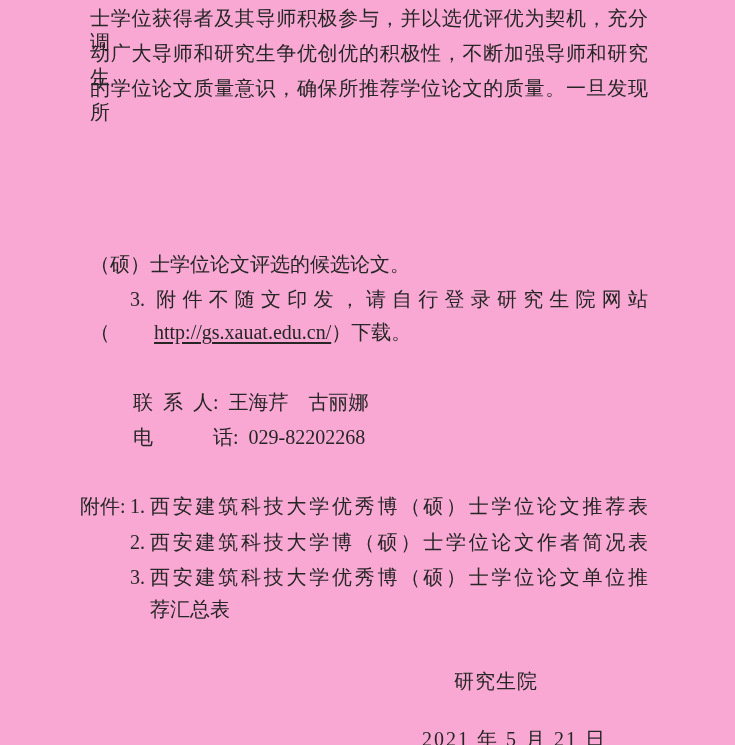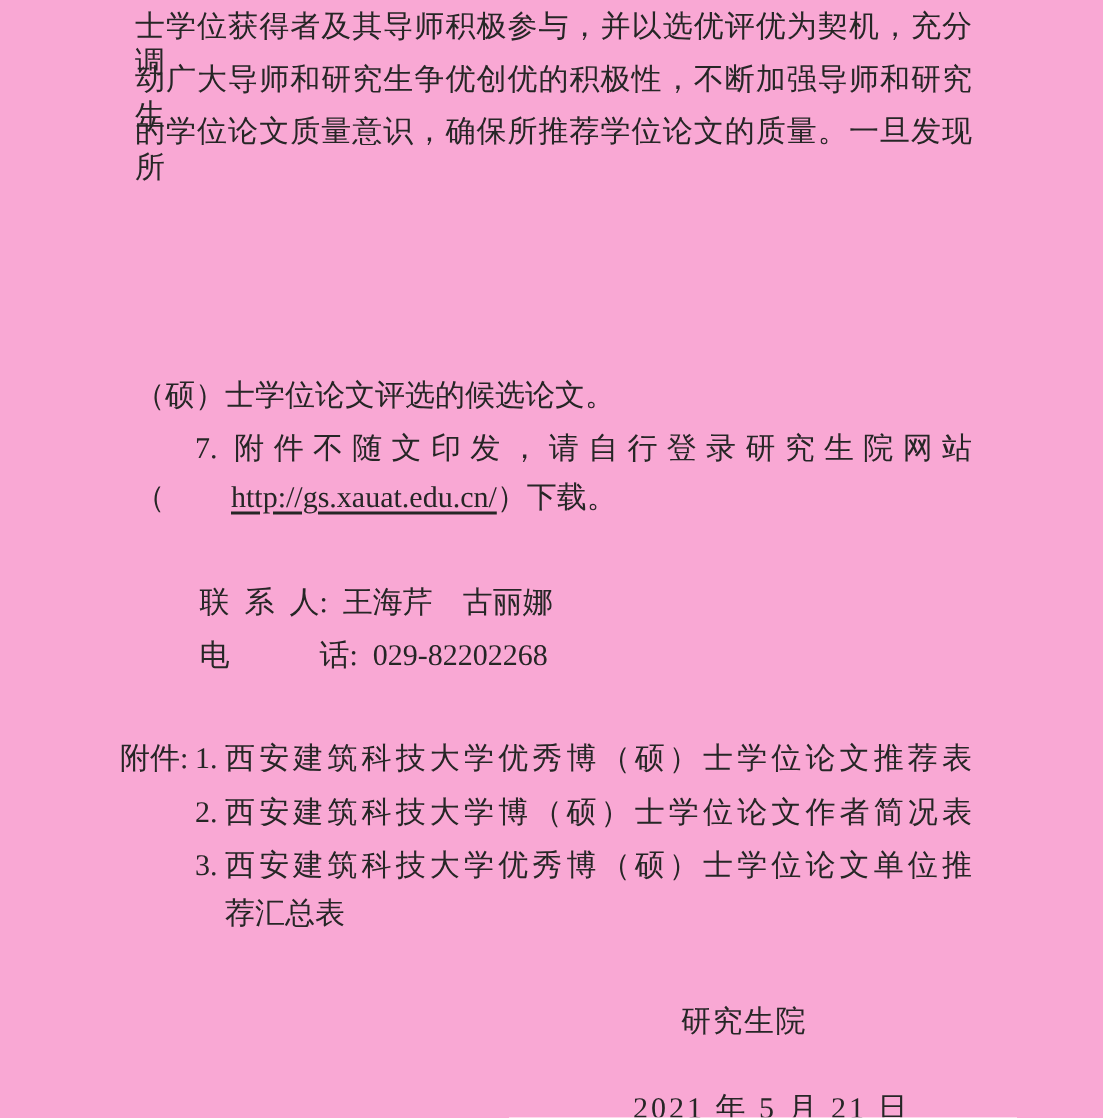--- a/index.html
+++ b/index.html
@@ -35,21 +35,21 @@
 <body>
 
 <div class="page">
 
   <div class="line just" style="top:6px;left:90px;width:558px">士学位获得者及其导师积极参与，并以选优评优为契机，充分调</div>
   <div class="line just" style="top:41px;left:90px;width:558px">动广大导师和研究生争优创优的积极性，不断加强导师和研究生</div>
   <div class="line just" style="top:76px;left:90px;width:558px">的学位论文质量意识，确保所推荐学位论文的质量。一旦发现所</div>
 
   <div class="line" style="top:252px;left:90px">（硕）士学位论文评选的候选论文。</div>
 
-  <div class="line just" style="top:287px;left:130px;width:518px">7. 附件不随文印发，请自行登录研究生院网站</div>
+  <div class="line just" style="top:287px;left:130px;width:518px">3. 附件不随文印发，请自行登录研究生院网站</div>
   <div class="line" style="top:320px;left:90px"><span>（</span><span class="url">http://gs.xauat.edu.cn/</span><span>）下载。</span></div>
 
   <div class="line" style="top:390px;left:133px">联  系  人:  王海芹    古丽娜</div>
   <div class="line" style="top:425px;left:133px">电            话:  029-82202268</div>
 
   <div class="line" style="top:494px;left:80px">附件:</div>
   <div class="line" style="top:494px;left:130px">1.</div>
   <div class="line just" style="top:494px;left:150px;width:498px">西安建筑科技大学优秀博（硕）士学位论文推荐表</div>
 
   <div class="line" style="top:530px;left:130px">2.</div>

